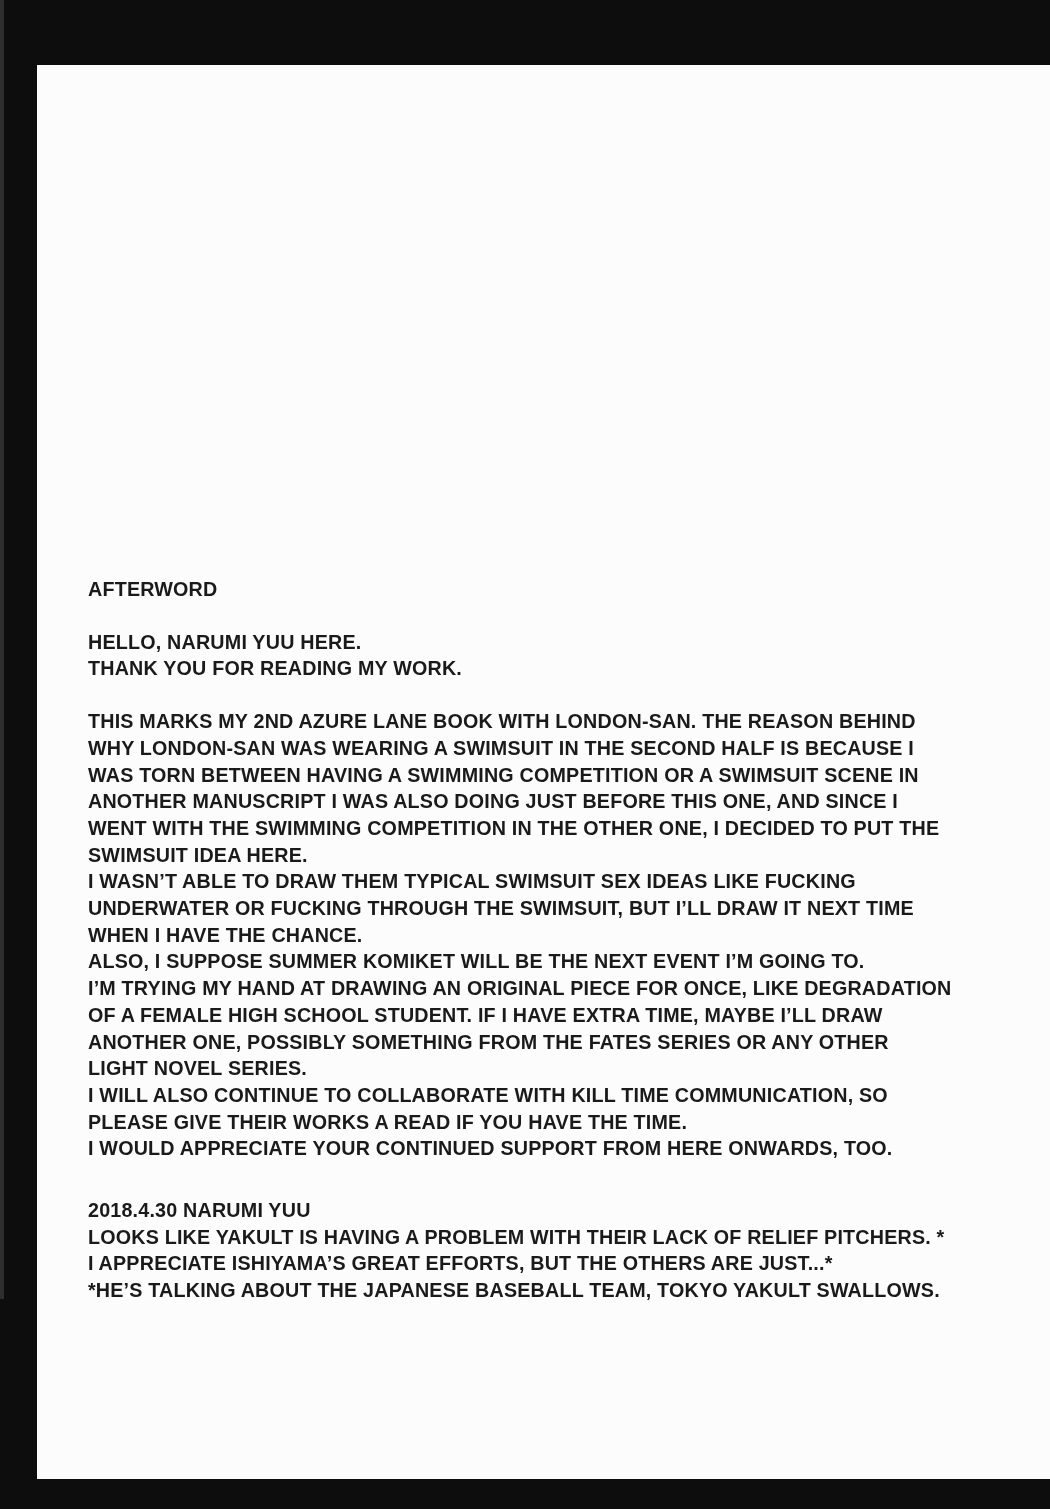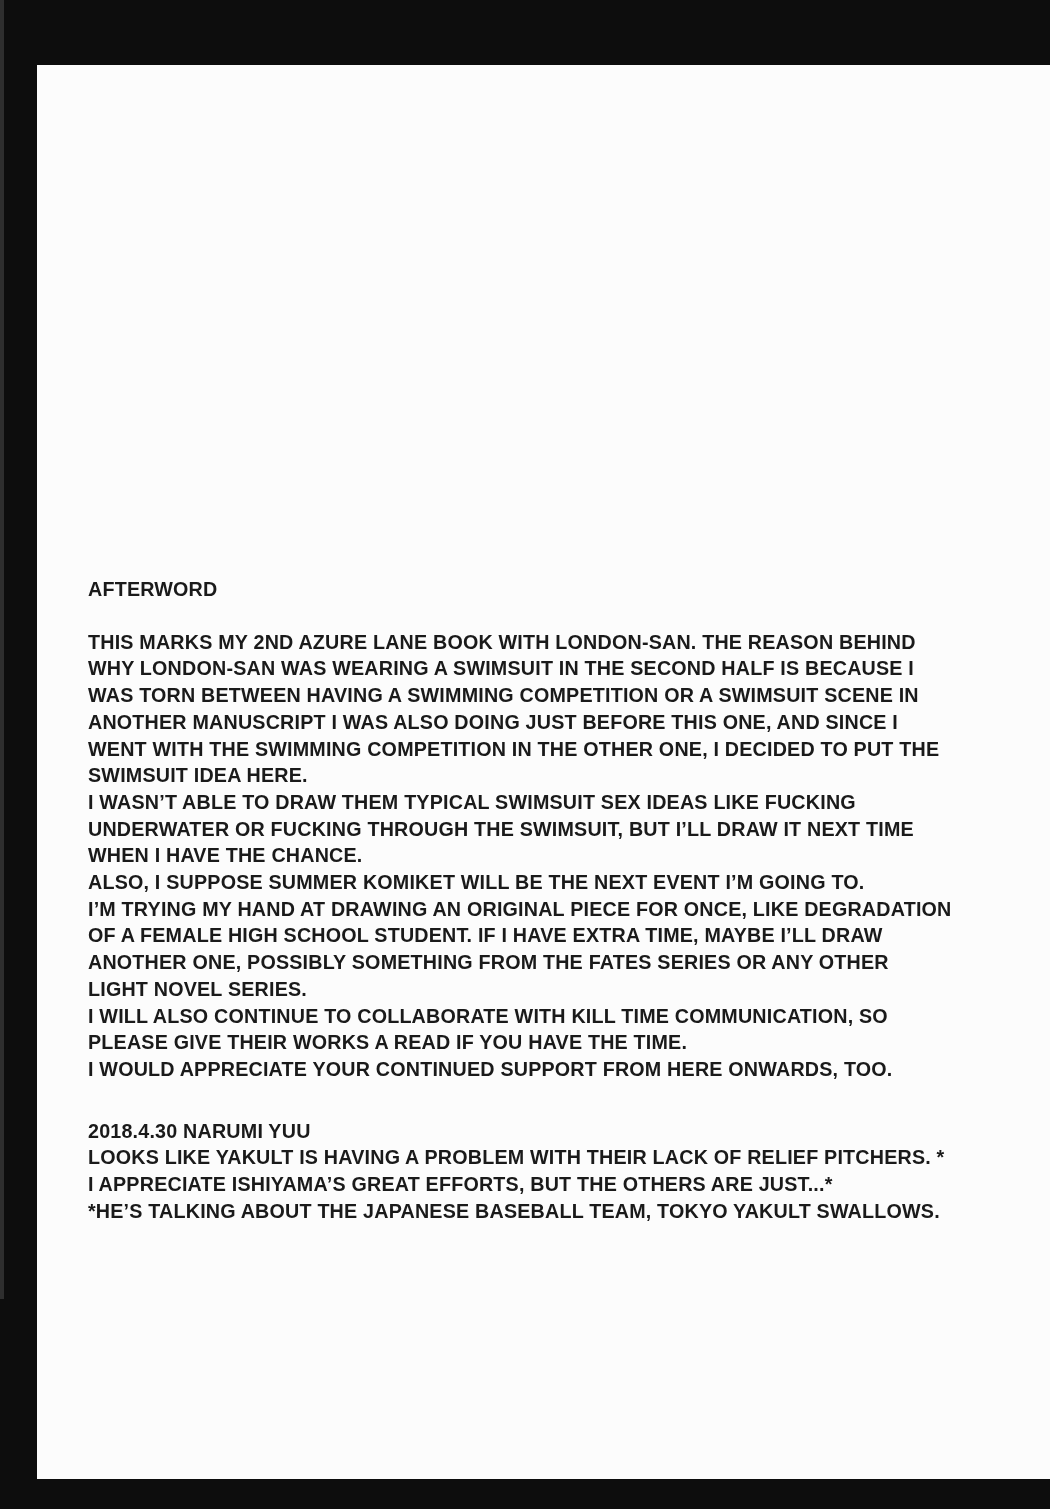--- a/index.html
+++ b/index.html
@@ -60,20 +60,24 @@
 </head>
 <body style="background: rgb(13, 13, 13);">
 
 <div class="scan-root" style="--frame: #0d0d0d; --paper: #fcfcfc; --ink: #1a1a1a; --scan-edge: #4a4a4a;">
   <div class="scan-edge"></div>
   <div class="paper">
     <div class="text-block" id="text-block">
         <div class="section section-heading">
           <div class="line">AFTERWORD</div>
         </div>
+        <div class="section section-greeting">
+          <div class="line">HELLO, NARUMI YUU HERE.</div>
+          <div class="line">THANK YOU FOR READING MY WORK.</div>
+        </div>
         <div class="section section-body">
           <div class="line">THIS MARKS MY 2ND AZURE LANE BOOK WITH LONDON-SAN. THE REASON BEHIND</div>
           <div class="line">WHY LONDON-SAN WAS WEARING A SWIMSUIT IN THE SECOND HALF IS BECAUSE I</div>
           <div class="line">WAS TORN BETWEEN HAVING A SWIMMING COMPETITION OR A SWIMSUIT SCENE IN</div>
           <div class="line">ANOTHER MANUSCRIPT I WAS ALSO DOING JUST BEFORE THIS ONE, AND SINCE I</div>
           <div class="line">WENT WITH THE SWIMMING COMPETITION IN THE OTHER ONE, I DECIDED TO PUT THE</div>
           <div class="line">SWIMSUIT IDEA HERE.</div>
           <div class="line">I WASN’T ABLE TO DRAW THEM TYPICAL SWIMSUIT SEX IDEAS LIKE FUCKING</div>
           <div class="line">UNDERWATER OR FUCKING THROUGH THE SWIMSUIT, BUT I’LL DRAW IT NEXT TIME</div>
           <div class="line">WHEN I HAVE THE CHANCE.</div>

